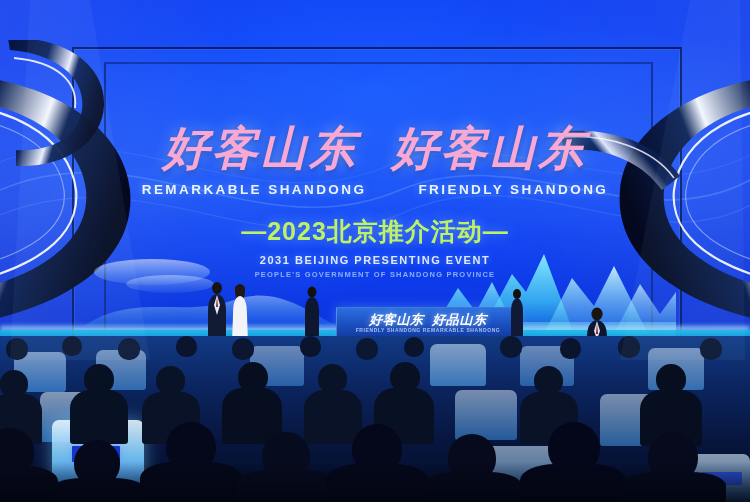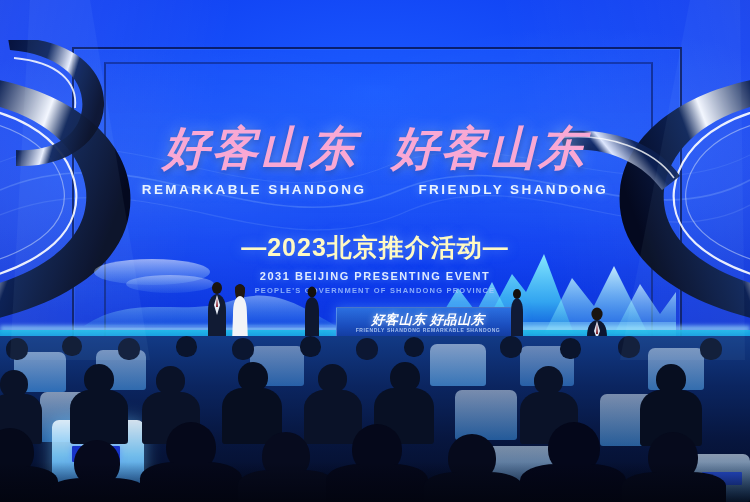--- a/index.html
+++ b/index.html
@@ -62,23 +62,23 @@
   }
   .cn-main span{display:inline-block;}
   .en-row{
     margin-top:10px;
     display:flex;justify-content:center;gap:52px;
     font-size:13.5px;font-weight:700;letter-spacing:.18em;
     color:#eaf3ff;
     text-shadow:0 0 8px rgba(120,180,255,.7);
   }
   .event-cn{
-    margin-top:34px;
+    margin-top:18px;
     font-size:25px;font-weight:700;letter-spacing:.04em;
-    color:#fef9c3;
+    color:#bef264;
     text-shadow:0 0 12px rgba(140,195,255,.6);
   }
   .event-en{
     margin-top:6px;
     font-size:11px;font-weight:700;letter-spacing:.14em;
     color:#dfeaff;
     text-shadow:0 0 7px rgba(120,180,255,.6);
   }
   .gov-cn{
     margin-top:18px;
@@ -114,21 +114,21 @@
   
   .podium{
     position:absolute;left:336px;top:307px;width:182px;height:30px;
     background:linear-gradient(180deg,#2b6fe0 0%,#1b4fc0 55%,#123a9e 100%);
     border:1px solid rgba(140,190,255,.45);
     box-shadow:0 0 12px rgba(90,170,255,.45);
     overflow:hidden;
   }
   .podium-cn{
     position:absolute;left:0;right:0;top:3px;text-align:center;
-    font-family:Liberation Serif, serif;font-style:italic;
+    font-family:Liberation Mono, monospace;font-style:italic;
     font-size:13px;font-weight:700;color:#fff;letter-spacing:.05em;
     text-shadow:0 0 6px rgba(180,220,255,.8);
   }
   .podium-en{
     position:absolute;left:0;right:0;top:19px;text-align:center;
     font-size:5px;font-weight:700;color:#cfe3ff;letter-spacing:.12em;opacity:.75;
   }
 
   
   .audience{

